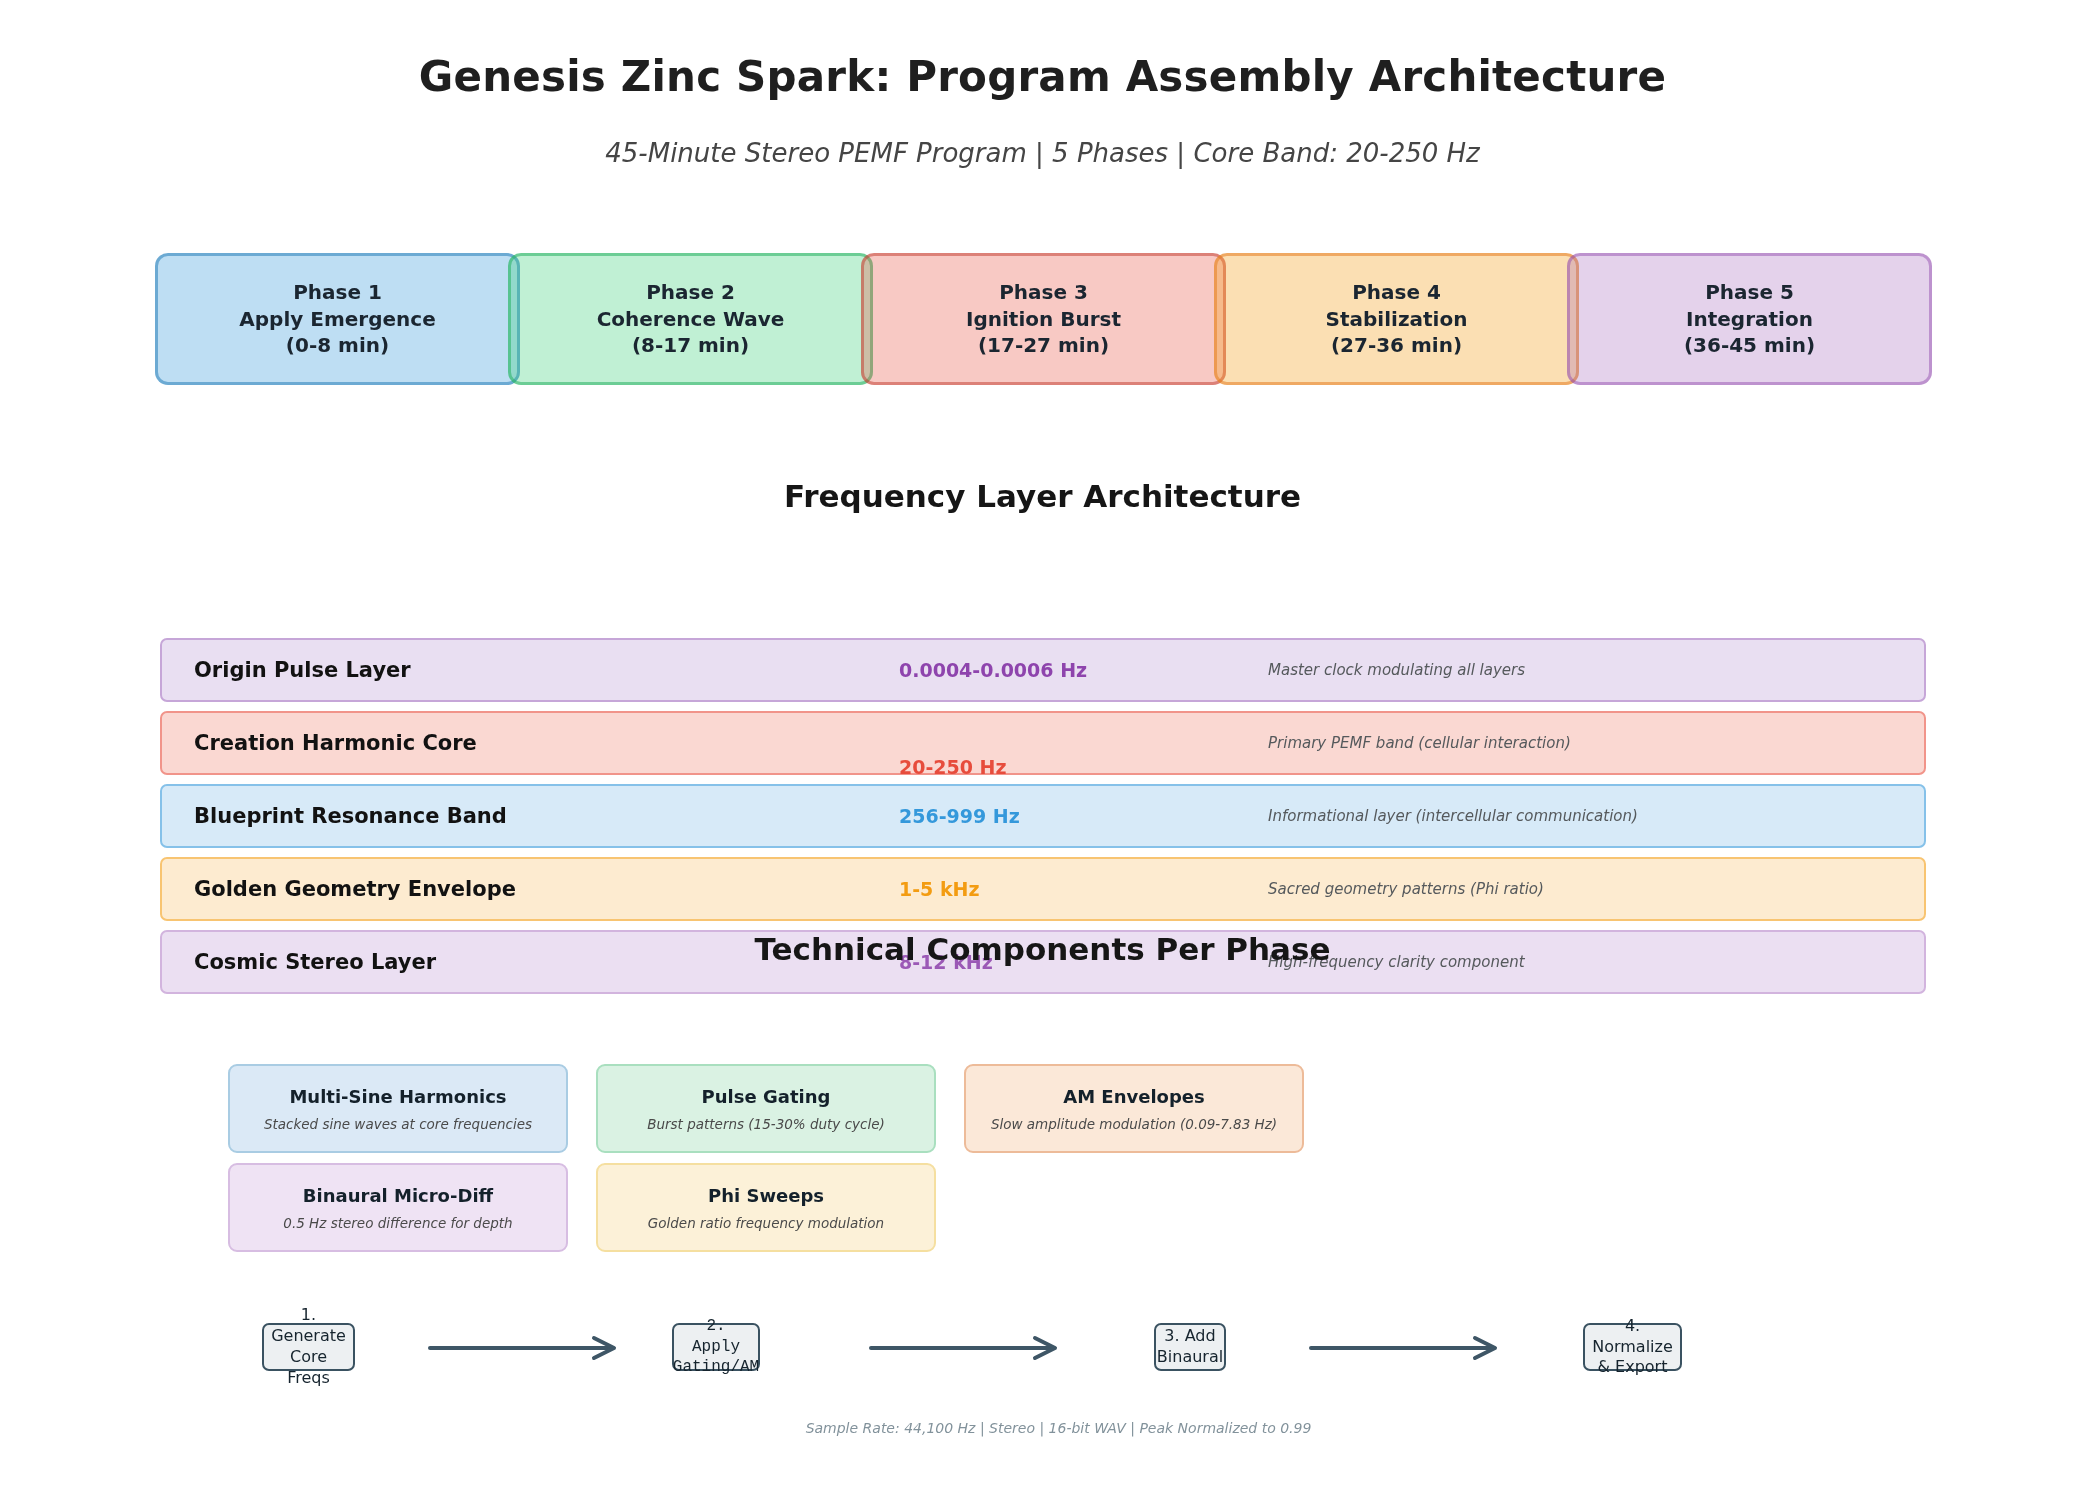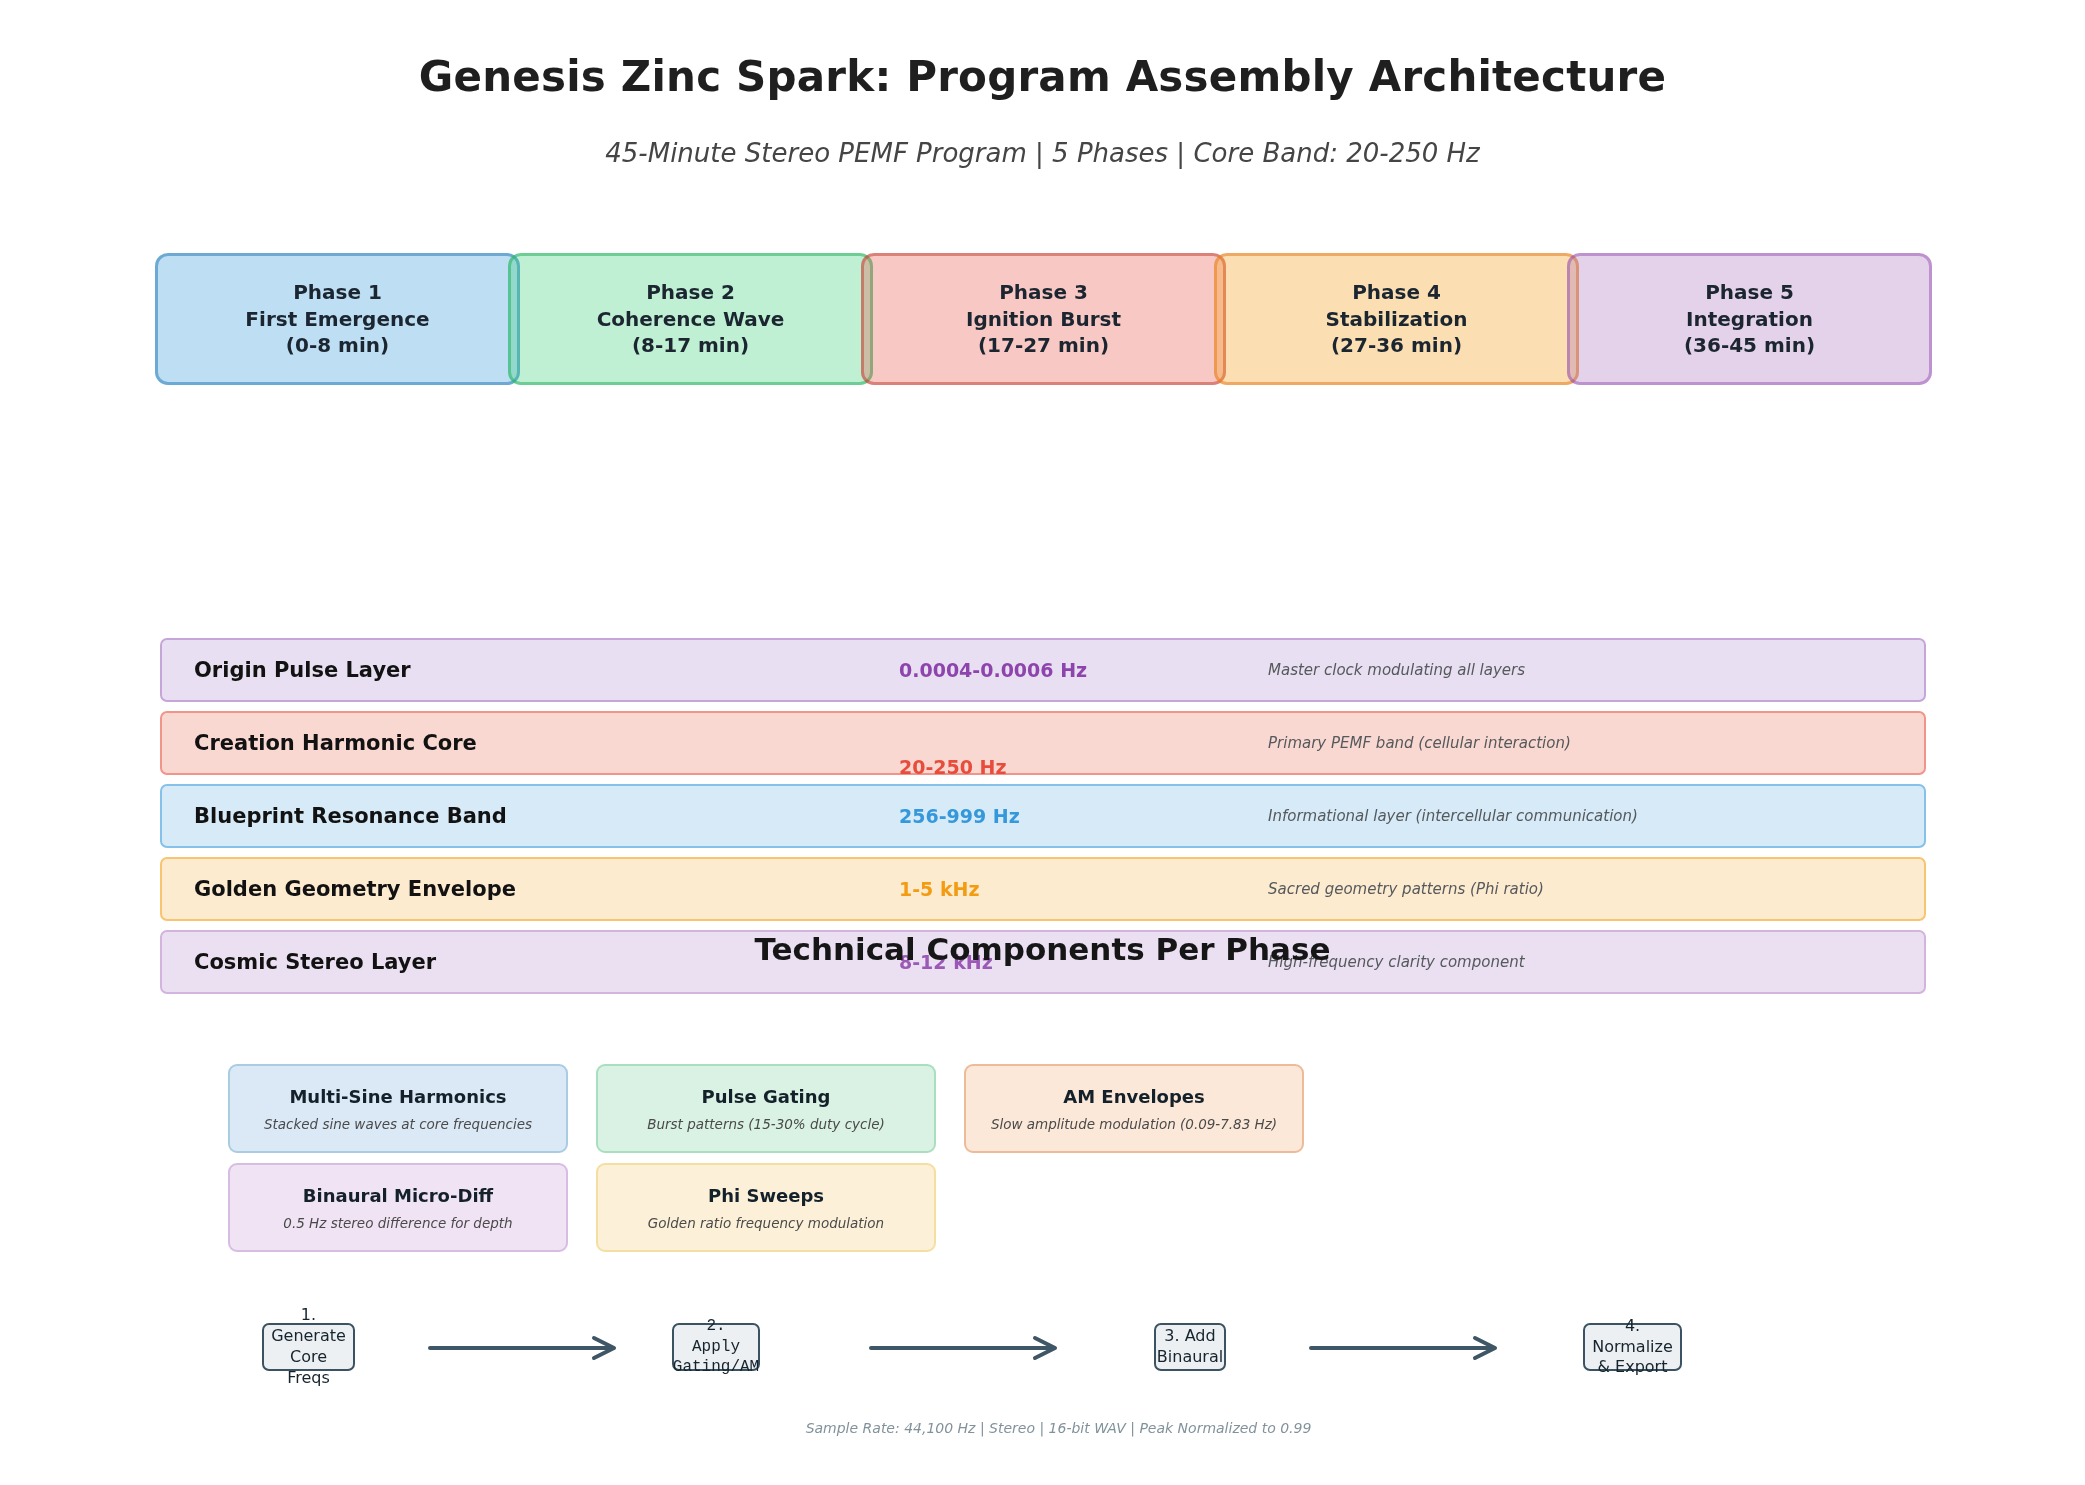--- a/index.html
+++ b/index.html
@@ -95,21 +95,21 @@
 </head>
 <body>
 
 <div id="page">
 
   <div class="title">Genesis Zinc Spark: Program Assembly Architecture</div>
   <div class="subtitle">45-Minute Stereo PEMF Program | 5 Phases | Core Band: 20-250 Hz</div>
 
   <div class="phase-box" style="left: 155px; background: rgba(52, 152, 219, 0.32); border-color: rgba(41, 128, 185, 0.55);">
     <span>Phase 1</span>
-    <span>First Emergence</span>
+    <span>Apply Emergence</span>
     <span>(0-8 min)</span>
   </div>
   <div class="phase-box" style="left: 508px; background: rgba(46, 204, 113, 0.3); border-color: rgba(39, 174, 96, 0.55);">
     <span>Phase 2</span>
     <span>Coherence Wave</span>
     <span>(8-17 min)</span>
   </div>
   <div class="phase-box" style="left: 861px; background: rgba(231, 76, 60, 0.3); border-color: rgba(192, 57, 43, 0.5);">
     <span>Phase 3</span>
     <span>Ignition Burst</span>
@@ -119,20 +119,21 @@
     <span>Phase 4</span>
     <span>Stabilization</span>
     <span>(27-36 min)</span>
   </div>
   <div class="phase-box" style="left: 1567px; background: rgba(155, 89, 182, 0.27); border-color: rgba(142, 68, 173, 0.45);">
     <span>Phase 5</span>
     <span>Integration</span>
     <span>(36-45 min)</span>
   </div>
 
+  <div class="section-heading" id="freq-heading">Frequency Layer Architecture</div>
 
   <div class="layer-row" style="top: 638px; background: rgb(233, 223, 242); border-color: rgb(198, 166, 216);">
     <span class="layer-name">Origin Pulse Layer</span>
     <span class="layer-range" style="color: rgb(142, 68, 173);">0.0004-0.0006 Hz</span>
     <span class="layer-desc">Master clock modulating all layers</span>
   </div>
   <div class="layer-row" style="top: 711px; background: rgb(250, 216, 210); border-color: rgb(241, 148, 138);">
     <span class="layer-name">Creation Harmonic Core</span>
     <span class="layer-range" style="color: rgb(231, 76, 60); margin-top: 24px;">20-250 Hz</span>
     <span class="layer-desc">Primary PEMF band (cellular interaction)</span>

